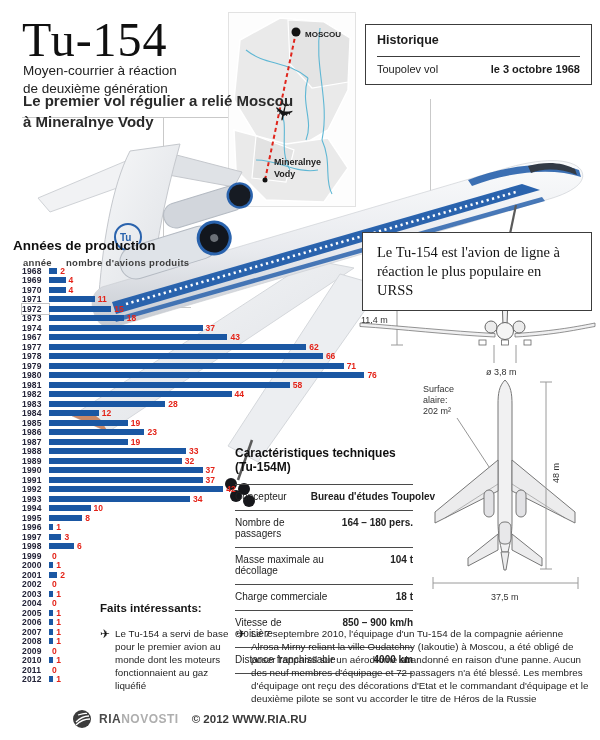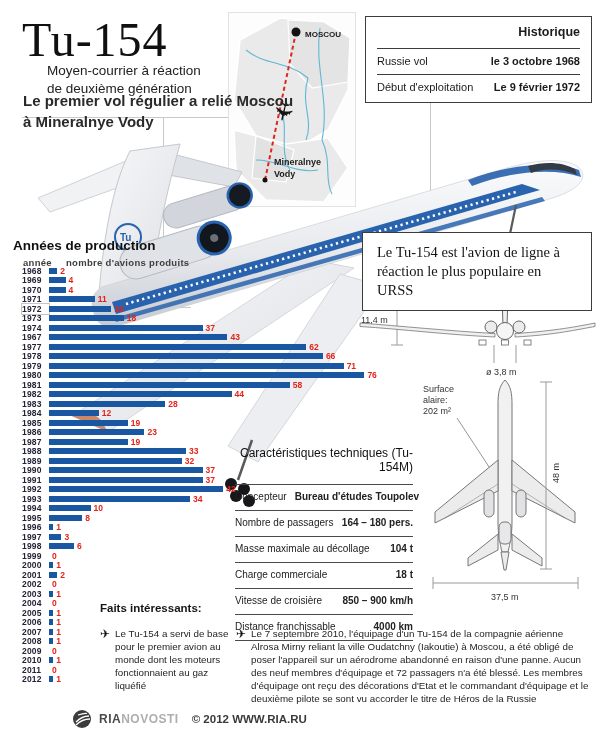--- a/index.html
+++ b/index.html
@@ -29,22 +29,22 @@
   .chartlegend{font-size:9.5px;font-weight:bold;color:#3e3e3e;letter-spacing:.3px;z-index:5;display:flex;gap:14px;}
   .chartrows{z-index:5;}
   .crow{display:flex;align-items:center;height:9.5px;}
   .cyear{width:27px;font-size:8.5px;font-weight:bold;color:#232338;letter-spacing:.2px;flex:none;}
   .cbar{height:6.2px;background:var(--bar,#1a57a3);flex:none;}
   .cval{font-size:8.5px;font-weight:bold;color:var(--val,#e42318);margin-left:3px;flex:none;}
   .crow.hl .cyear{outline:1px solid #c6c6c6;outline-offset:0px;}
 
   
   .specs{width:178px;z-index:5;}
-  .spectitle{font-size:12px;font-weight:normal;margin-bottom:10px;color:#101010;text-align:right;}
-  .specrow{display:flex;justify-content:space-between;gap:8px;border-top:1.3px solid #4a4a4a;
+  .spectitle{font-size:12px;font-weight:bold;margin-bottom:10px;color:#101010;}
+  .specrow{display:flex;justify-content:space-between;gap:24px;border-top:1.3px solid #4a4a4a;
            padding:6px 0 8px 0;font-size:10px;color:#222;}
   .specrow:last-child{border-bottom:1.3px solid #4a4a4a;}
   .specrow .v{font-weight:bold;white-space:nowrap;text-align:right;}
 
   
   .factstitle{font-size:11.5px;font-weight:bold;z-index:5;color:#151515;}
   .fact{display:flex;gap:5px;font-size:9.8px;line-height:1.32;color:#242424;z-index:5;}
   .factplane{flex:none;font-size:12px;color:#111;transform:translateY(-1px);}
 
   
@@ -65,21 +65,21 @@
 <body>
 
 <div class="page" style="--bar: #1a57a3; --val: #e42318; --route: #e0251c;">
 
   <div class="cline" style="left:22px;top:117px;width:206px;height:1px;"></div>
   <div class="cline" style="left:163px;top:117px;width:1px;height:191px;"></div>
   <div class="cline" style="left:163px;top:307px;width:28px;height:1px;"></div>
   <div class="cline" style="left:430px;top:99px;width:1px;height:133px;"></div>
 
   <div class="abs title" style="left:22px;top:12px;z-index:4;">Tu-154</div>
-  <div class="abs subtitle" style="left:23px;top:62px;z-index:4;margin-left:24px;">
+  <div class="abs subtitle" style="left:23px;top:62px;z-index:4;">
     <div>Moyen-courrier à réaction</div>
     <div>de deuxième génération</div>
   </div>
   <div class="abs lead" style="left:23px;top:90px;z-index:4;">
     <div>Le premier vol régulier a relié Moscou</div>
     <div>à Mineralnye Vody</div>
   </div>
 
   <svg class="svg-layer" style="left:228px;top:12px;z-index:1;" width="128" height="195" viewBox="0 0 128 195">
     <rect x="0.5" y="0.5" width="127" height="194" fill="#fdfdfd" stroke="#e2e2e2"></rect>
@@ -158,29 +158,25 @@
       <circle cx="241" cy="206" r="12" fill="none" stroke="#2a63ad" stroke-width="2.4"></circle>
     </g>
 
     <line x1="516" y1="205" x2="500" y2="282" stroke="#5a5a5a" stroke-width="2.2"></line>
     <g fill="#16171b">
       <circle cx="495" cy="288" r="5.5"></circle>
         <circle cx="506" cy="291" r="5.5"></circle>
     </g>
   </svg>
 
-  <div class="abs histbox" style="left:365px;top:16px;width:203px;text-align:right;">
+  <div class="abs histbox" style="left:365px;top:24px;width:203px;">
     <div class="histtitle">Historique</div>
     <div class="histrow">
-      <span>Russie vol</span>
+      <span>Toupolev vol</span>
       <span class="v">le 3 octobre 1968</span>
-    </div>
-    <div class="histrow">
-      <span>Début d'exploitation</span>
-      <span class="v">Le 9 février 1972</span>
     </div>
   </div>
 
   <div class="abs callout" style="left:362px;top:232px;width:200px;">Le Tu-154 est l'avion de ligne à réaction le plus populaire en URSS</div>
 
   <div class="abs charttitle" style="left:13px;top:238px;">Années de production</div>
   <div class="abs chartlegend" style="left:23px;top:257px;">
     <span>année</span>
     <span>nombre d'avions produits</span>
   </div>

